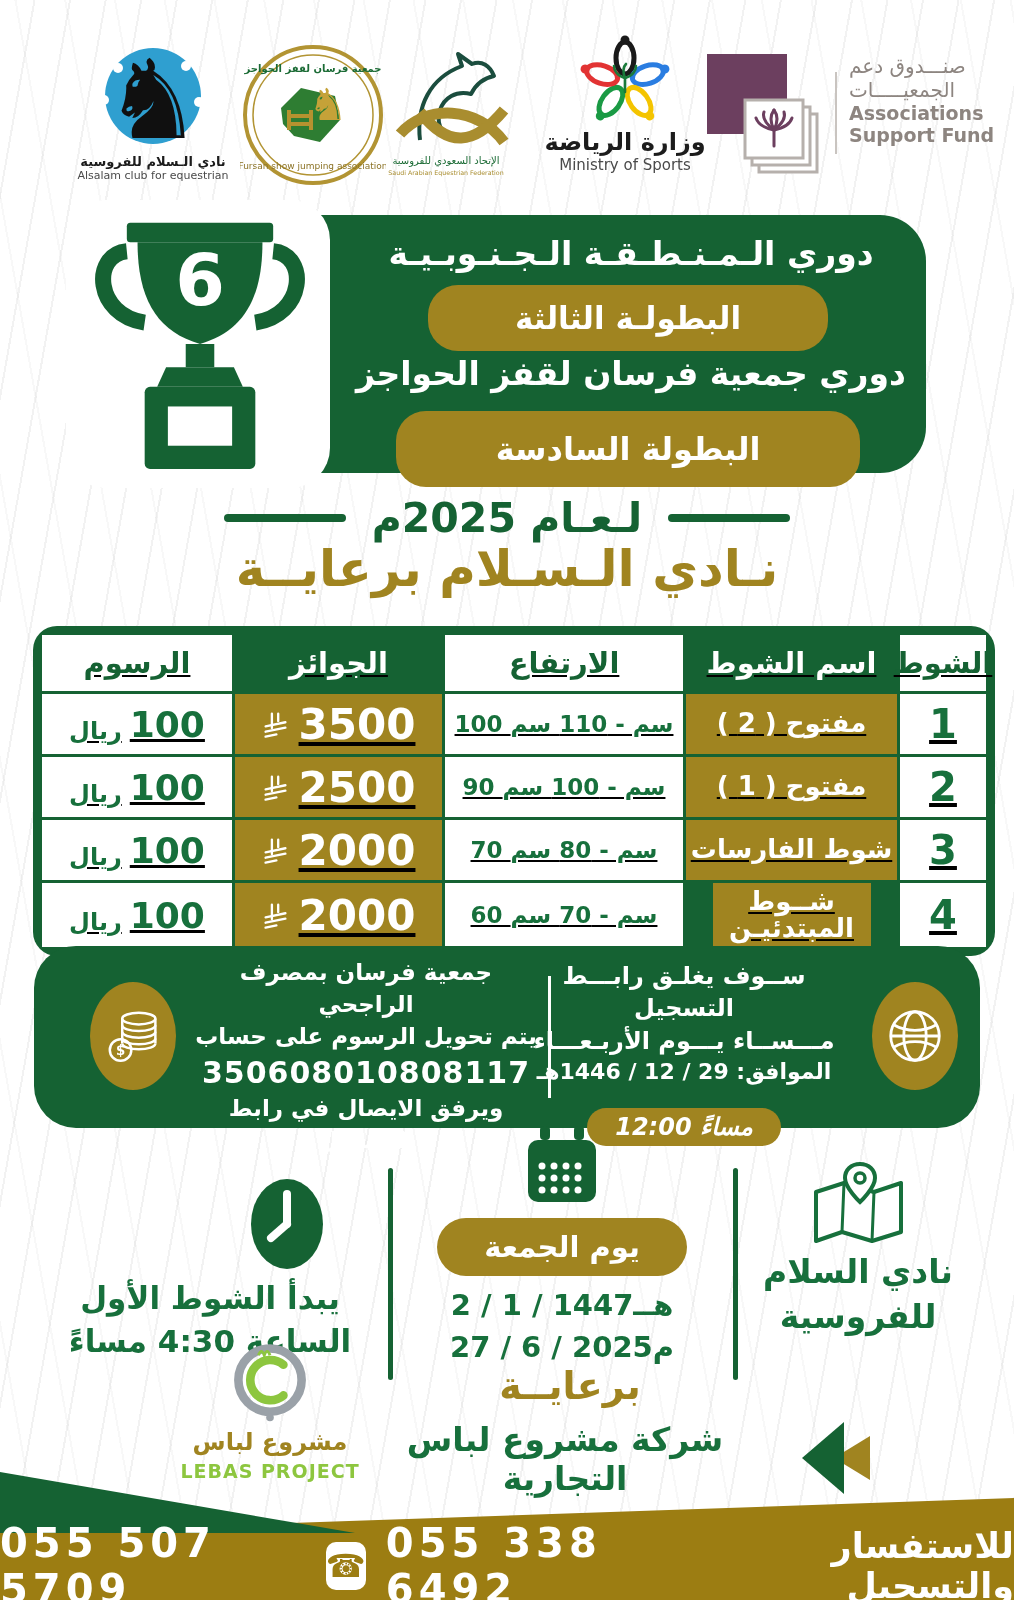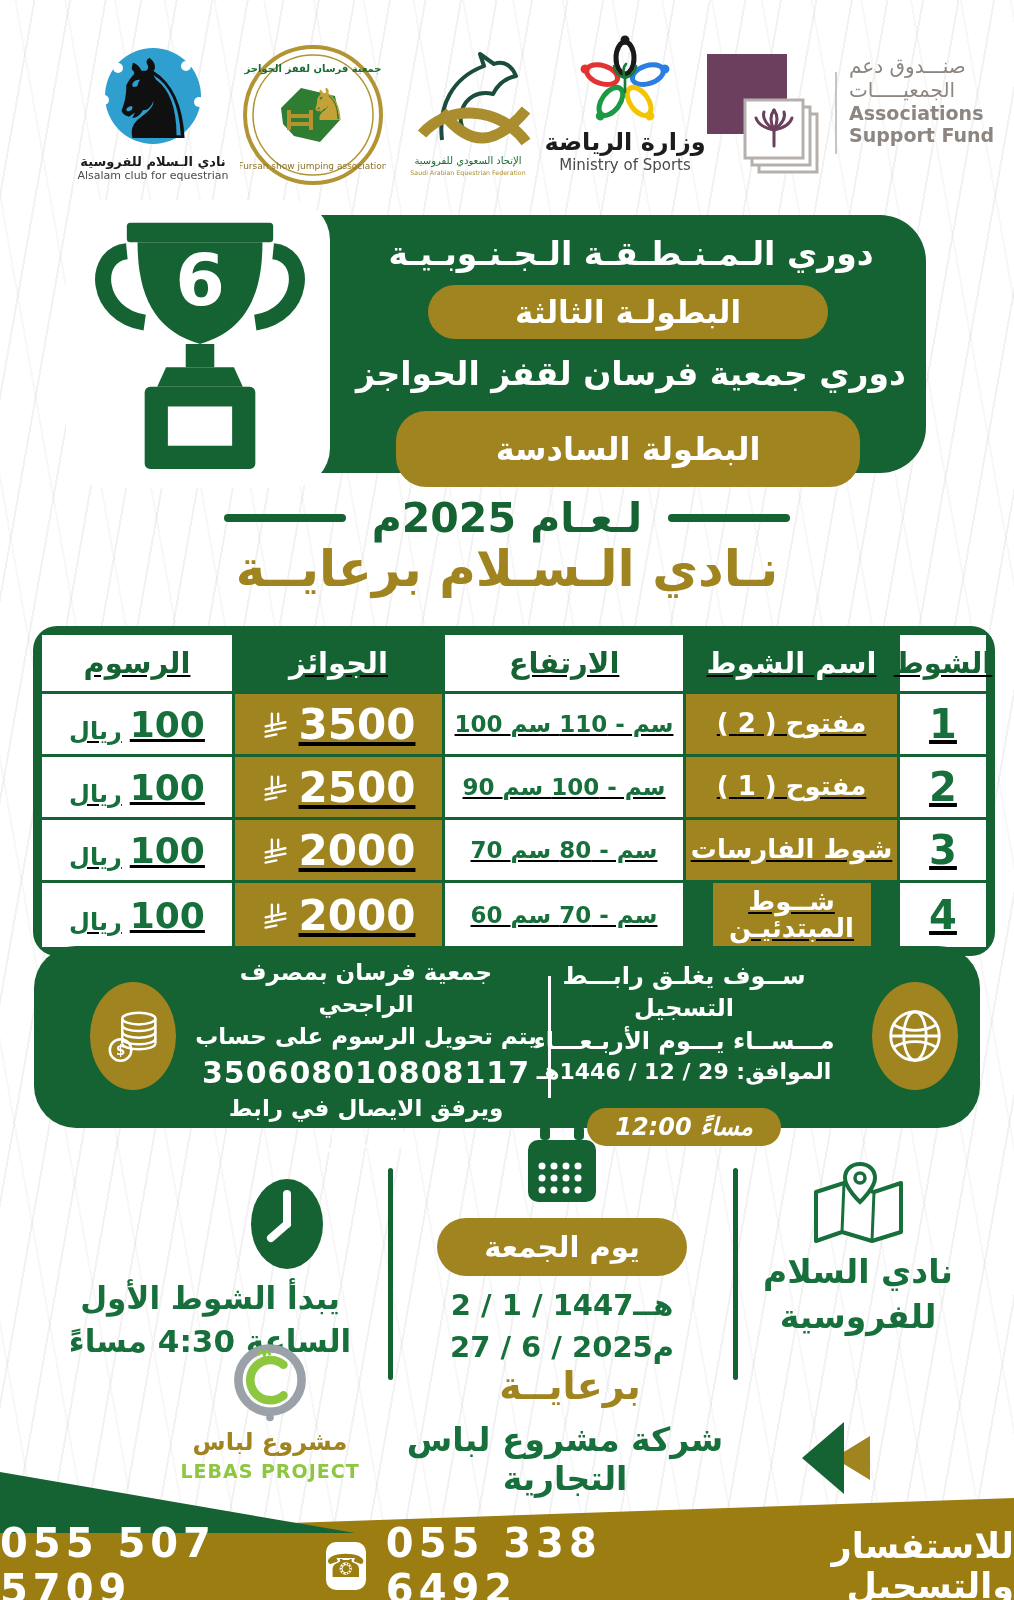--- a/index.html
+++ b/index.html
@@ -81,21 +81,21 @@
       <path d="M41,66 L61,46 L95,54 L100,78 L80,100 L54,94 L43,82 z" fill="#2e7d32"></path>
       <rect x="47" y="72" width="26" height="4" fill="#b5922f"></rect>
       <rect x="47" y="80" width="26" height="4" fill="#b5922f"></rect>
       <rect x="47" y="68" width="4" height="20" fill="#b5922f"></rect>
       <rect x="69" y="68" width="4" height="20" fill="#b5922f"></rect>
       <text x="88" y="78" font-size="44" text-anchor="middle" fill="#c5a238">♞</text>
       <text x="73" y="127" font-size="9" text-anchor="middle" fill="#8c7326">Fursan show jumping association</text>
     </svg>
   </div>
 
-  <div class="abs" style="left:386px;top:48px;width:130px;margin-left:22px;">
+  <div class="abs" style="left:386px;top:48px;width:130px;">
     <svg width="130" height="132" viewBox="0 0 130 132">
       <path d="M34,92 C30,58 44,30 76,18 L72,6 L86,16 C96,12 104,18 108,28 C98,30 90,36 85,46 C70,42 58,50 54,62 C50,74 55,84 63,90" fill="none" stroke="#1b4d3e" stroke-width="4" stroke-linejoin="round"></path>
       <path d="M14,86 C40,56 92,58 118,94" fill="none" stroke="#a98d2f" stroke-width="11"></path>
       <path d="M34,64 C62,100 88,98 118,62" fill="none" stroke="#a98d2f" stroke-width="11"></path>
       <text x="60" y="116" font-size="10" text-anchor="middle" fill="#1b6b35">الإتحاد السعودي للفروسية</text>
       <text x="60" y="127" font-size="6.3" text-anchor="middle" fill="#a98d2f">Saudi Arabian Equestrian Federation</text>
     </svg>
   </div>
 
   <div class="abs ctr" style="left:540px;top:34px;width:170px;">
@@ -168,21 +168,21 @@
       <path d="M46,89 h38 l5,11 h-48 z"></path>
       <rect x="34" y="100" width="62" height="46" rx="3"></rect>
     </g>
     <path d="M24,24 c-20,2 -18,36 10,40" fill="none" stroke="#156233" stroke-width="9"></path>
     <path d="M106,24 c20,2 18,36 -10,40" fill="none" stroke="#156233" stroke-width="9"></path>
     <rect x="47" y="111" width="36" height="22" fill="#ffffff"></rect>
     <text x="65" y="54" font-size="40" font-weight="bold" text-anchor="middle" fill="#ffffff">6</text>
   </svg>
   <div class="abs banner-text">
     <div class="abs banner-line" style="top:22px;" dir="rtl">دوري الـمـنـطـقـة الـجـنـوبـيـة</div>
-    <div class="abs pill" style="left:90px;top:70px;width:400px;height:54px;font-size:31px;" dir="rtl">البطولـة الثالثة</div>
+    <div class="abs pill" style="left:90px;top:70px;width:400px;height:66px;font-size:31px;" dir="rtl">البطولـة الثالثة</div>
     <div class="abs banner-line" style="top:142px;" dir="rtl">دوري جمعية فرسان لقفز الحواجز</div>
     <div class="abs pill" style="left:58px;top:196px;width:464px;height:76px;font-size:32px;" dir="rtl">البطولة السادسة</div>
   </div>
 
   <div class="abs year-row">
     <div class="dash"></div>
     <div class="year-text" dir="ltr">لـعـام 2025م</div>
     <div class="dash"></div>
   </div>
   <div class="abs club-line" dir="rtl">نـادي الـسـلام برعايــة</div>

